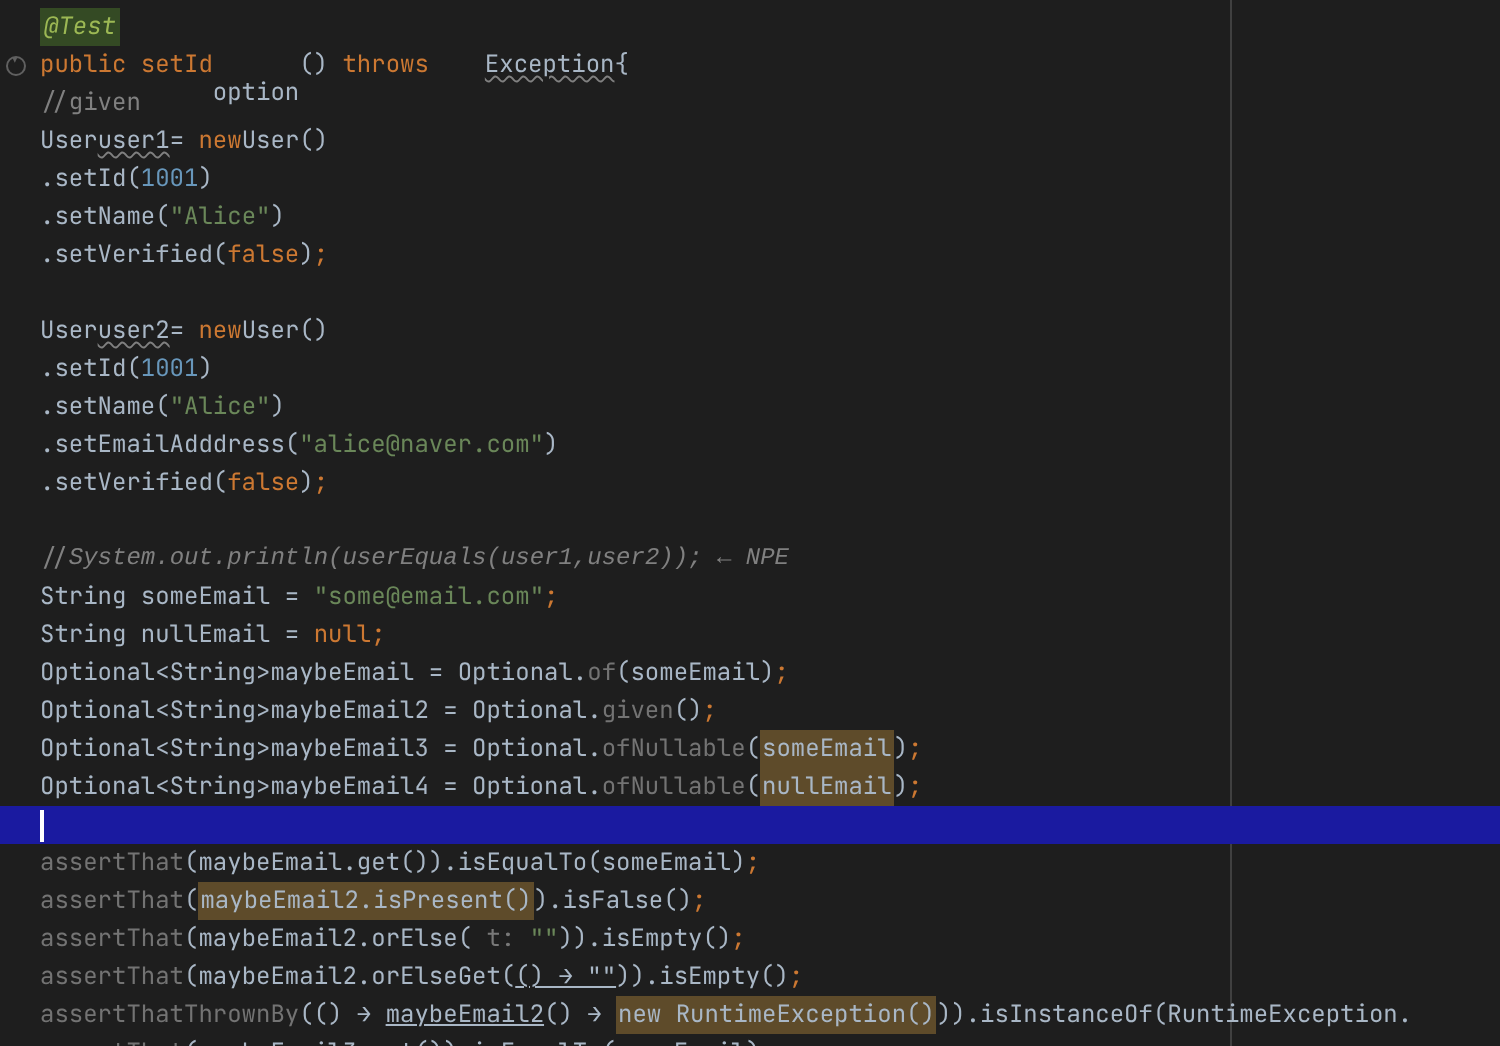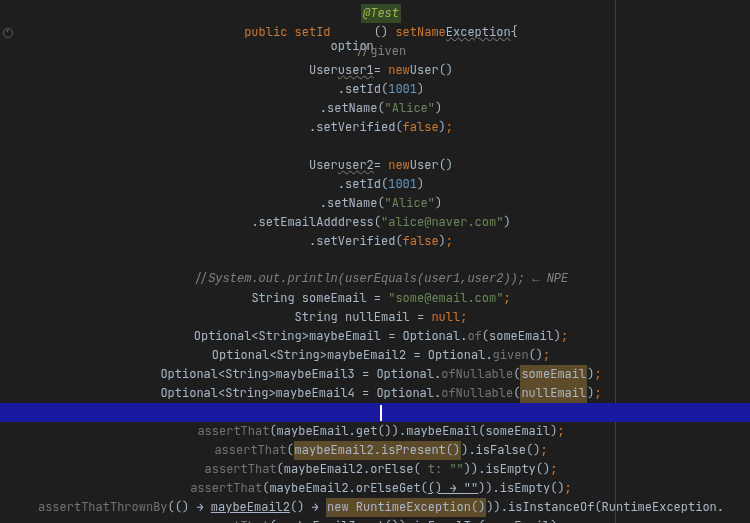--- a/index.html
+++ b/index.html
@@ -17,21 +17,20 @@
   .editor {
     padding: 4px 0;
     position: relative;
   }
   .line {
     white-space: pre;
     padding: 0 8px 0 20px;
     height: 19px;
     display: flex;
     align-items: center;
-    justify-content: center;
   }
   .gutter {
     position: absolute;
     left: 0;
     width: 16px;
     display: flex;
     justify-content: center;
     color: #606060;
   }
   .gutter-icon {
@@ -63,21 +62,21 @@
   .caret {
     display: inline-block;
     width: 2px;
     height: 16px;
     background: #fff;
     vertical-align: middle;
   }
   
   .anno { color: #9cb854; background: #344a24; padding: 0 2px; font-style: italic;}
   .kw { color: #cc7832; }
-  .cls-u { color: #a9b7c6; text-decoration: underline wavy #808080; text-decoration-thickness: 1px; }
+  .cls-u { color: #a9b7c6; text-decoration: underline wavy #808080; text-decoration-thickness: 1px; margin-left: 28px; }
   .mtd { color: #a9b7c6; margin-top: 28px; }
   .mtd-i { color: #737373; }
   .var-u { text-decoration: underline wavy #808080; text-decoration-thickness: 1px; }
   .str { color: #6a8759; }
   .num { color: #6897bb; }
   .bool { color: #cc7832; }
   .com { color: #808080; }
   .com-i { color: #808080; font-style: italic; font-family: Liberation Mono, monospace; }
   .punct { color: #cc7832; }
   .plain { color: #a9b7c6; }
@@ -87,21 +86,21 @@
 </style>
 </head>
 <body>
 
 <div class="vertical-guide"></div>
 
 <div class="editor">
 
 <div class="line">   <span class="anno">@Test</span></div>
 
-<div class="line"><span class="gutter"><span class="gutter-icon"></span></span>   <span class="kw">public setId</span> <span class="mtd">option</span><span class="plain">() </span><span class="kw">setName</span> <span class="cls-u">Exception</span> <span class="plain">{</span></div>
+<div class="line"><span class="gutter"><span class="gutter-icon"></span></span>   <span class="kw">public setId</span> <span class="mtd">option</span><span class="plain">() </span><span class="kw">throws</span> <span class="cls-u">Exception</span> <span class="plain">{</span></div>
 
 <div class="line">      <span class="com">//given</span></div>
 
 <div class="line">      <span class="plain">User</span> <span class="var-u">user1</span> <span class="plain">= </span><span class="kw">new</span> <span class="plain">User</span><span class="plain">()</span></div>
 
 <div class="line">            <span class="plain">.setId(</span><span class="num">1001</span><span class="plain">)</span></div>
 
 <div class="line">            <span class="plain">.setName(</span><span class="str">"Alice"</span><span class="plain">)</span></div>
 
 <div class="line">            <span class="plain">.setVerified(</span><span class="bool">false</span><span class="plain">)</span><span class="punct">;</span></div>
@@ -129,21 +128,21 @@
 <div class="line">      <span class="plain">Optional&lt;String&gt;</span> <span class="plain">maybeEmail</span><span class="plain"> = Optional.</span><span class="mtd-i">of</span><span class="plain">(</span><span class="plain">someEmail</span><span class="plain">)</span><span class="punct">;</span></div>
 
 <div class="line">      <span class="plain">Optional&lt;String&gt;</span> <span class="plain">maybeEmail2</span><span class="plain"> = Optional.</span><span class="mtd-i">given</span><span class="plain">()</span><span class="punct">;</span></div>
 
 <div class="line">      <span class="plain">Optional&lt;String&gt;</span> <span class="plain">maybeEmail3</span><span class="plain"> = Optional.</span><span class="mtd-i">ofNullable</span><span class="plain">(</span><span class="hl-box">someEmail</span><span class="plain">)</span><span class="punct">;</span></div>
 
 <div class="line">      <span class="plain">Optional&lt;String&gt;</span> <span class="plain">maybeEmail4</span><span class="plain"> = Optional.</span><span class="mtd-i">ofNullable</span><span class="plain">(</span><span class="hl-box">nullEmail</span><span class="plain">)</span><span class="punct">;</span></div>
 
 <div class="line highlight-line"><span class="caret"></span></div>
 
-<div class="line">      <span class="mtd-i">assertThat</span><span class="plain">(maybeEmail.get()).maybeEmail(someEmail)</span><span class="punct">;</span></div>
+<div class="line">      <span class="mtd-i">assertThat</span><span class="plain">(maybeEmail.get()).isEqualTo(someEmail)</span><span class="punct">;</span></div>
 
 <div class="line">      <span class="mtd-i">assertThat</span><span class="plain">(</span><span class="hl-box">maybeEmail2.isPresent()</span><span class="plain">).isFalse()</span><span class="punct">;</span></div>
 
 <div class="line">      <span class="mtd-i">assertThat</span><span class="plain">(maybeEmail2.orElse(</span><span class="param-hint"> t: </span><span class="str">""</span><span class="plain">)).isEmpty()</span><span class="punct">;</span></div>
 
 <div class="line">      <span class="mtd-i">assertThat</span><span class="plain">(maybeEmail2.orElseGet(</span><span class="plain underline">() → ""</span><span class="plain">)).isEmpty()</span><span class="punct">;</span></div>
 
 <div class="line">      <span class="mtd-i">assertThatThrownBy</span><span class="plain">(() → </span><span class="plain underline">maybeEmail2</span><span class="plain">() → </span><span class="hl-box">new RuntimeException()</span><span class="plain">)).isInstanceOf(RuntimeException.</span></div>
 
 <div class="line">      <span class="mtd-i">assertThat</span><span class="plain">(maybeEmail3.get()).isEqualTo(someEmail)</span><span class="punct">;</span></div>

